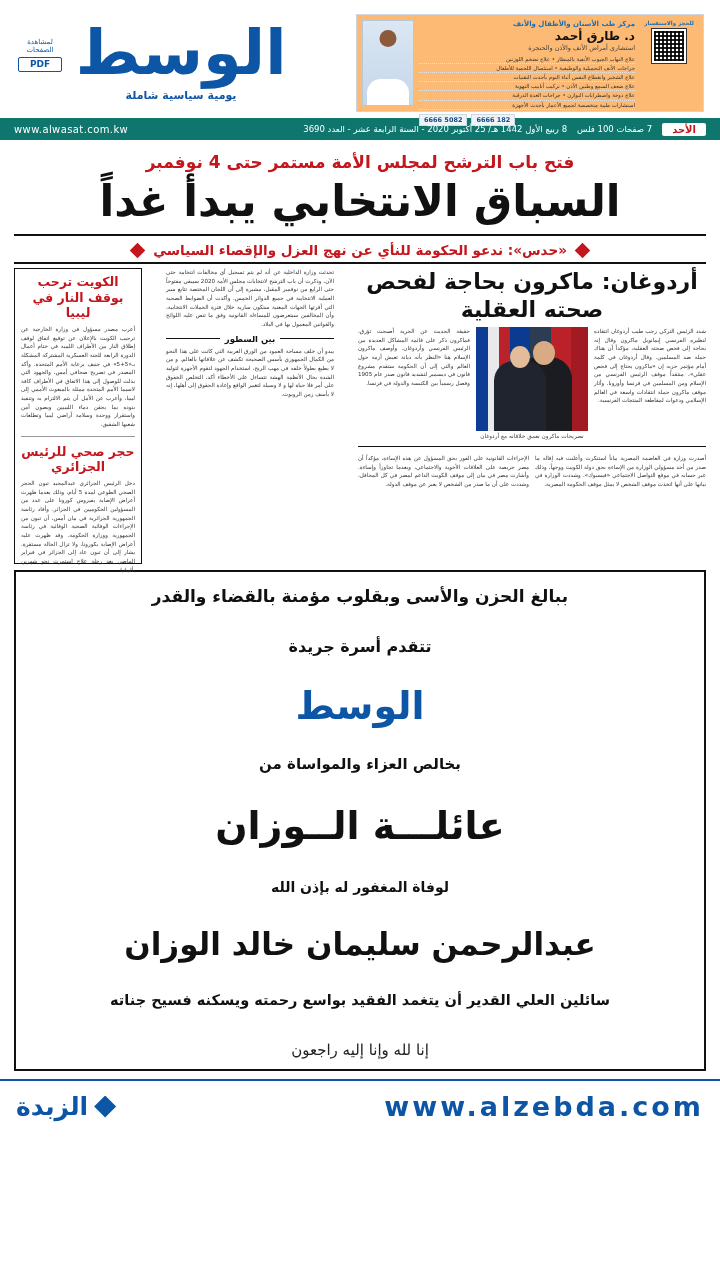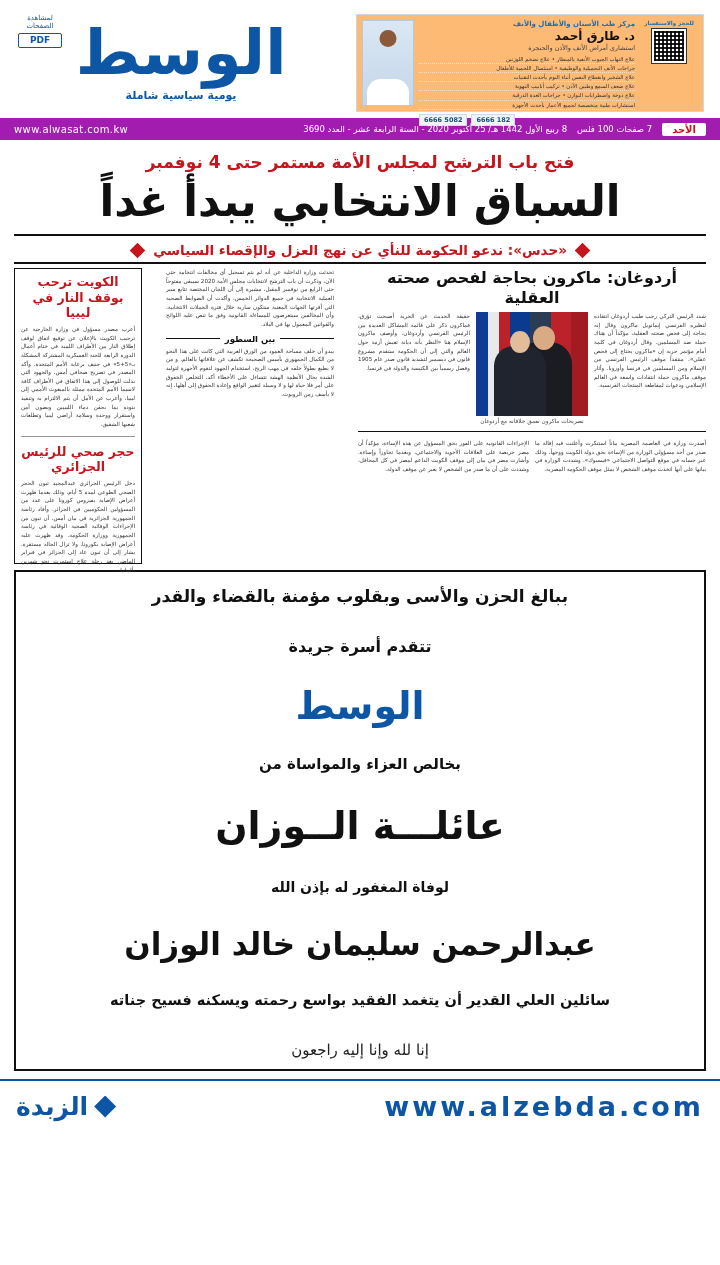--- a/index.html
+++ b/index.html
@@ -43,21 +43,21 @@
   }
   .brand-sub {
     margin-top: 6px;
     font-size: 11px;
     color: #0d55a5;
     letter-spacing: 2px;
     font-weight: bold;
   }
   .pdf-badge {
     position: absolute;
-    left: 2px; top: 0;
+    left: 2px; top: 24px;
     width: 44px;
     text-align: center;
     font-size: 7px;
     color: #0d55a5;
     line-height: 1.2;
   }
   .pdf-badge .pdf-box {
     border: 1px solid #0d55a5;
     border-radius: 2px;
     padding: 1px 0;
@@ -130,21 +130,21 @@
   .ad-phones {
     display: flex; flex-direction: row-reverse; gap: 4px;
     margin-top: 4px; justify-content: flex-start;
   }
   .ad-phone {
     background: #eef3f8; border: 1px solid #cdd9e5;
     font-size: 6.5px; padding: 1px 4px; color: #144d85; font-weight: bold;
   }
   
   .bluebar {
-    background: #a21caf;
+    background: #0f766e;
     color: #ffffff;
     height: 22px;
     display: flex;
     flex-direction: row-reverse;
     align-items: center;
     padding: 0 14px;
     font-size: 9px;
     gap: 10px;
   }
   .bluebar .day {
@@ -218,21 +218,21 @@
   }
   .col-mid .boxbody { font-size: 5.6px; }
   .label-line {
     display: flex; flex-direction: row-reverse; align-items: center; gap: 5px;
     margin-top: 2px;
   }
   .label-line .bar { flex: 1 1 auto; border-top: 1px solid #111; }
   .label-line .t { font-size: 8.5px; font-weight: bold; color: #111; }
   .col-right { flex: 1 1 auto; display: flex; flex-direction: column; gap: 4px; }
   .story-head {
-    text-align: center; font-weight: bold; font-size: 16px; color: #111;
+    text-align: center; font-weight: bold; font-size: 22px; color: #111;
     line-height: 1.25;
   }
   .story-head.red { color: #c4161c; }
   .two-col {
     display: flex; flex-direction: row-reverse; gap: 6px;
   }
   .two-col .c { flex: 1 1 0; font-size: 5.6px; line-height: 1.55;
     text-align: justify; color: #333; }
   .photo {
     height: 104px; background: #2c3c52; position: relative; overflow: hidden;

